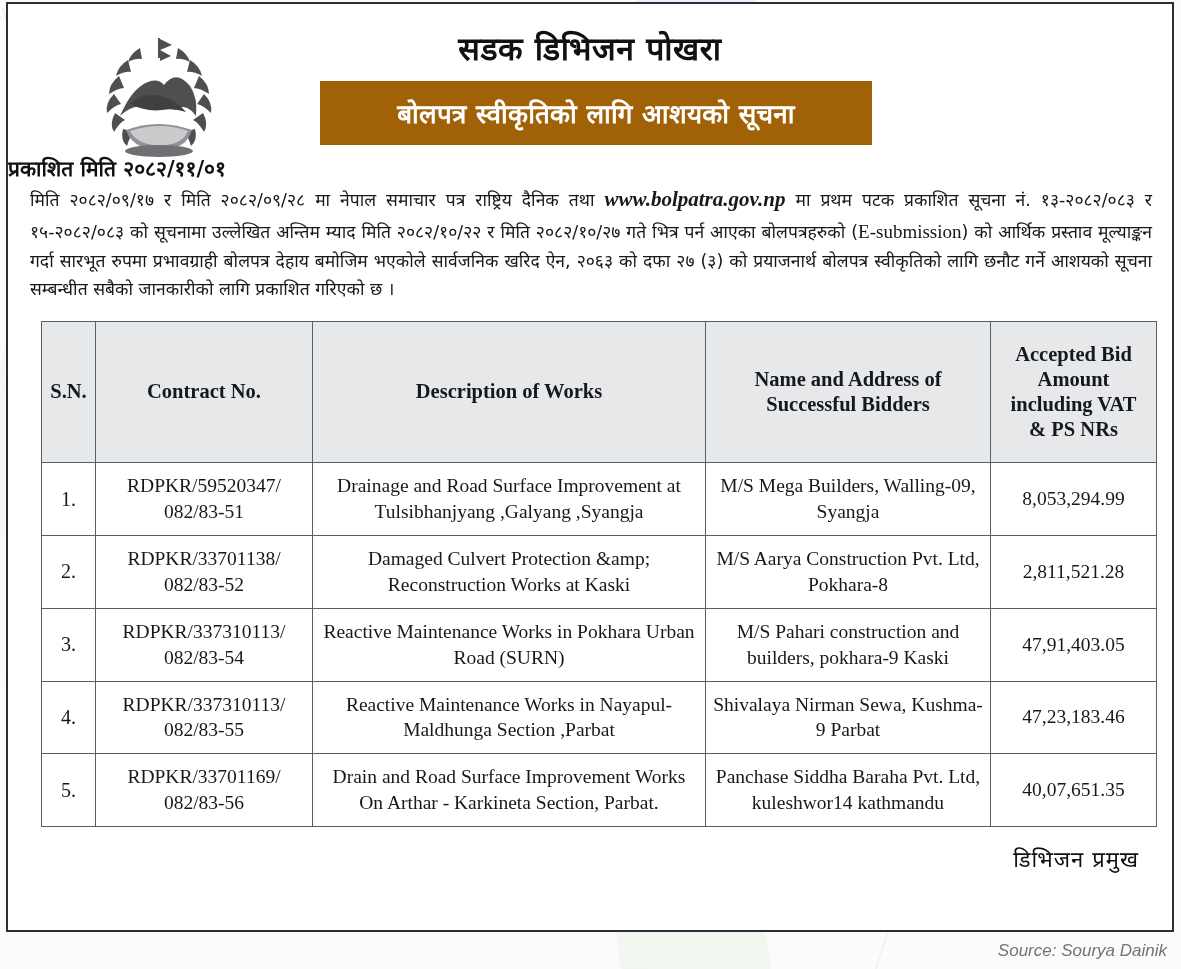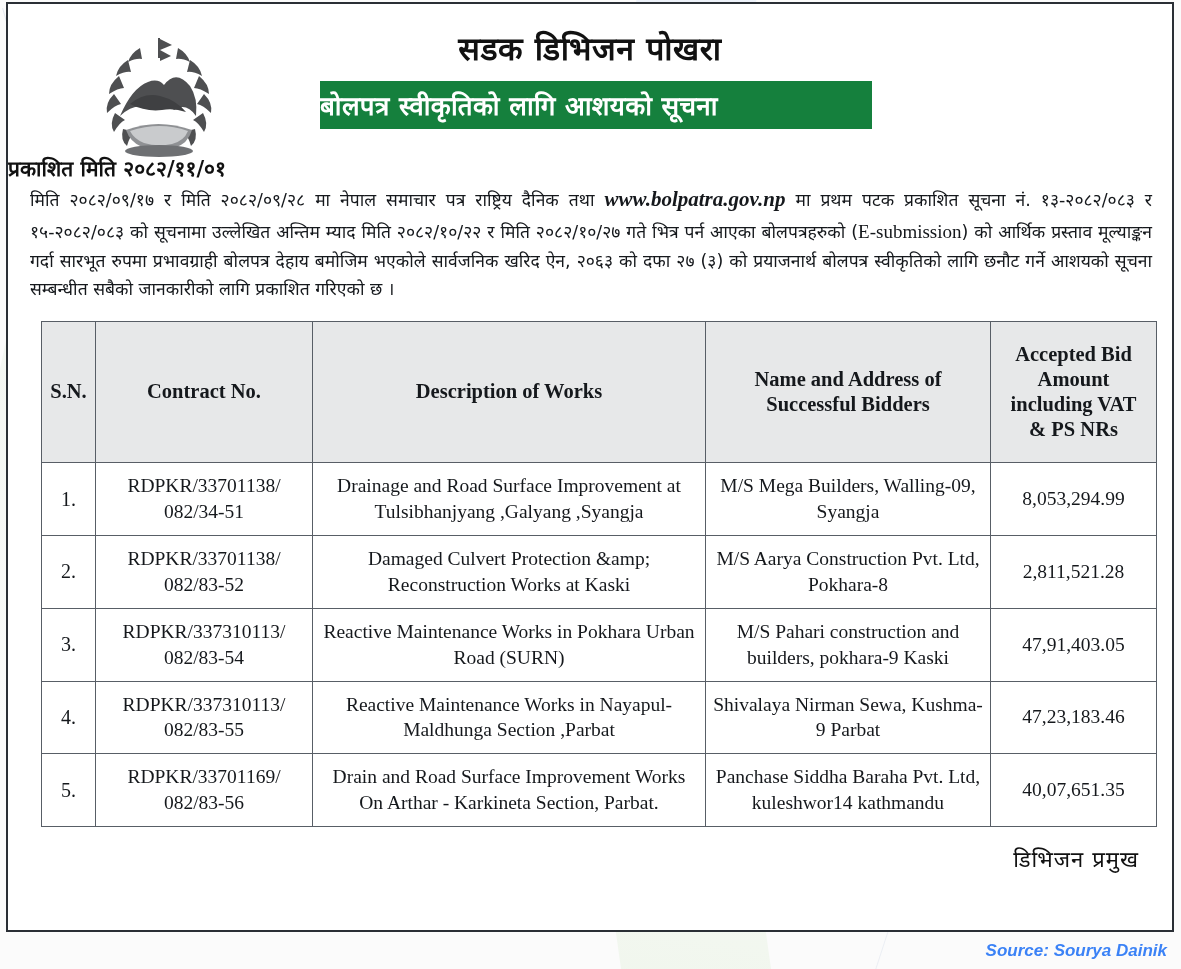--- a/index.html
+++ b/index.html
@@ -78,23 +78,23 @@
     position:absolute;left:92px;top:26px;width:118px;height:128px;
   }
   #org-name{
     position:absolute;left:0;right:0;top:22px;
     text-align:center;
     font-family:"DejaVu Sans", sans-serif;
     font-weight:bold;font-size:32px;color:#111;
     letter-spacing:.5px;
   }
   #title-banner{
-    position:absolute;left:312px;top:77px;width:552px;height:48px;
-    background:#15803d;
-    display:flex;align-items:center;
+    position:absolute;left:312px;top:77px;width:552px;height:64px;
+    background:#a16207;
+    display:flex;align-items:center;justify-content:center;
   }
   #title-banner-text{
     font-family:"DejaVu Sans", sans-serif;
     font-weight:bold;font-size:26px;color:#fff;
     letter-spacing:.3px;white-space:nowrap;
   }
   #pub-date{
     position:absolute;left:0;right:0;top:150px;
     text-align:left;
     font-family:"DejaVu Sans", sans-serif;
@@ -162,22 +162,22 @@
   #signature{
     margin:16px 33px 0 0;
     text-align:right;
     font-family:"DejaVu Sans", sans-serif;
     font-weight:normal;font-size:22px;color:#111;
     letter-spacing:1px;
   }
   #source-line{
     position:absolute;right:14px;bottom:8px;
     font-family:"Liberation Sans", sans-serif;
-    font-style:italic;font-weight:bold;
-    font-size:17px;color:#3b82f6;
+    font-style:italic;font-weight:normal;
+    font-size:17px;color:#737373;
   }
 </style>
 </head>
 <body>
 
 <div id="page-frame">
 
   <div class="wm" id="wm-chev-c"></div>
   <div class="wm" id="wm-chev-a"></div>
   <div class="wm" id="wm-chev-b"></div>
@@ -258,21 +258,21 @@
               <div>Accepted Bid</div>
               <div>Amount</div>
               <div>including VAT</div>
               <div>&amp; PS NRs</div>
             </th>
           </tr>
         </thead>
         <tbody>
           <tr>
             <td class="sn">1.</td>
-            <td>RDPKR/33701138/ 082/34-51</td>
+            <td>RDPKR/59520347/ 082/83-51</td>
             <td>Drainage and Road Surface Improvement at Tulsibhanjyang ,Galyang ,Syangja</td>
             <td>M/S Mega Builders, Walling-09, Syangja</td>
             <td>8,053,294.99</td>
           </tr>
           <tr>
             <td class="sn">2.</td>
             <td>RDPKR/33701138/ 082/83-52</td>
             <td>Damaged Culvert Protection &amp;amp; Reconstruction Works at Kaski</td>
             <td>M/S Aarya Construction Pvt. Ltd, Pokhara-8</td>
             <td>2,811,521.28</td>

